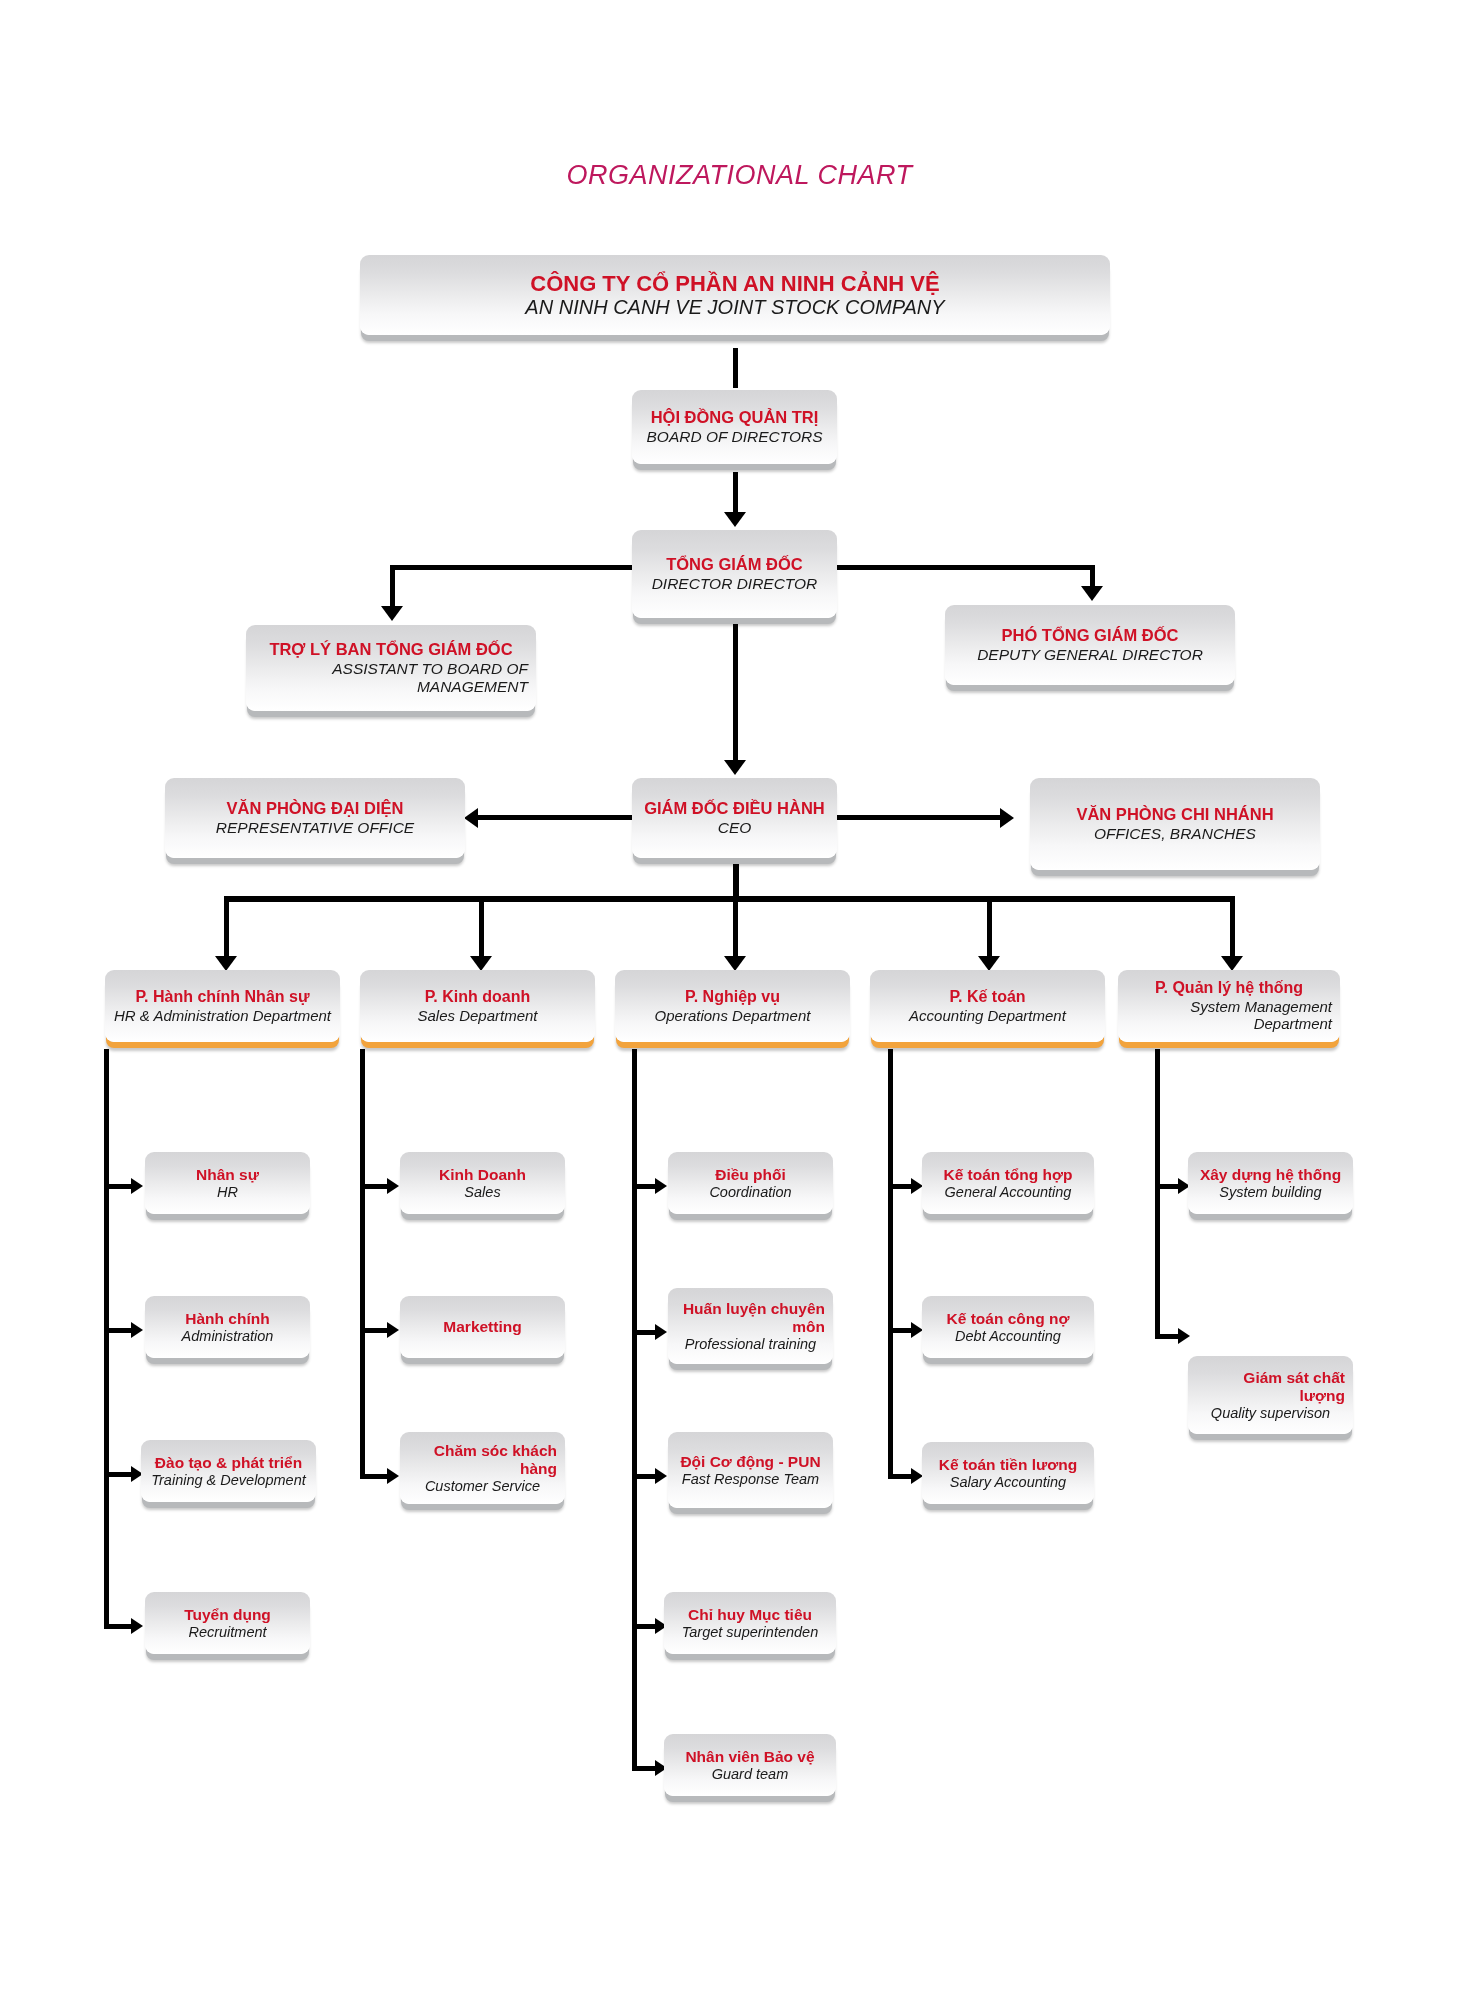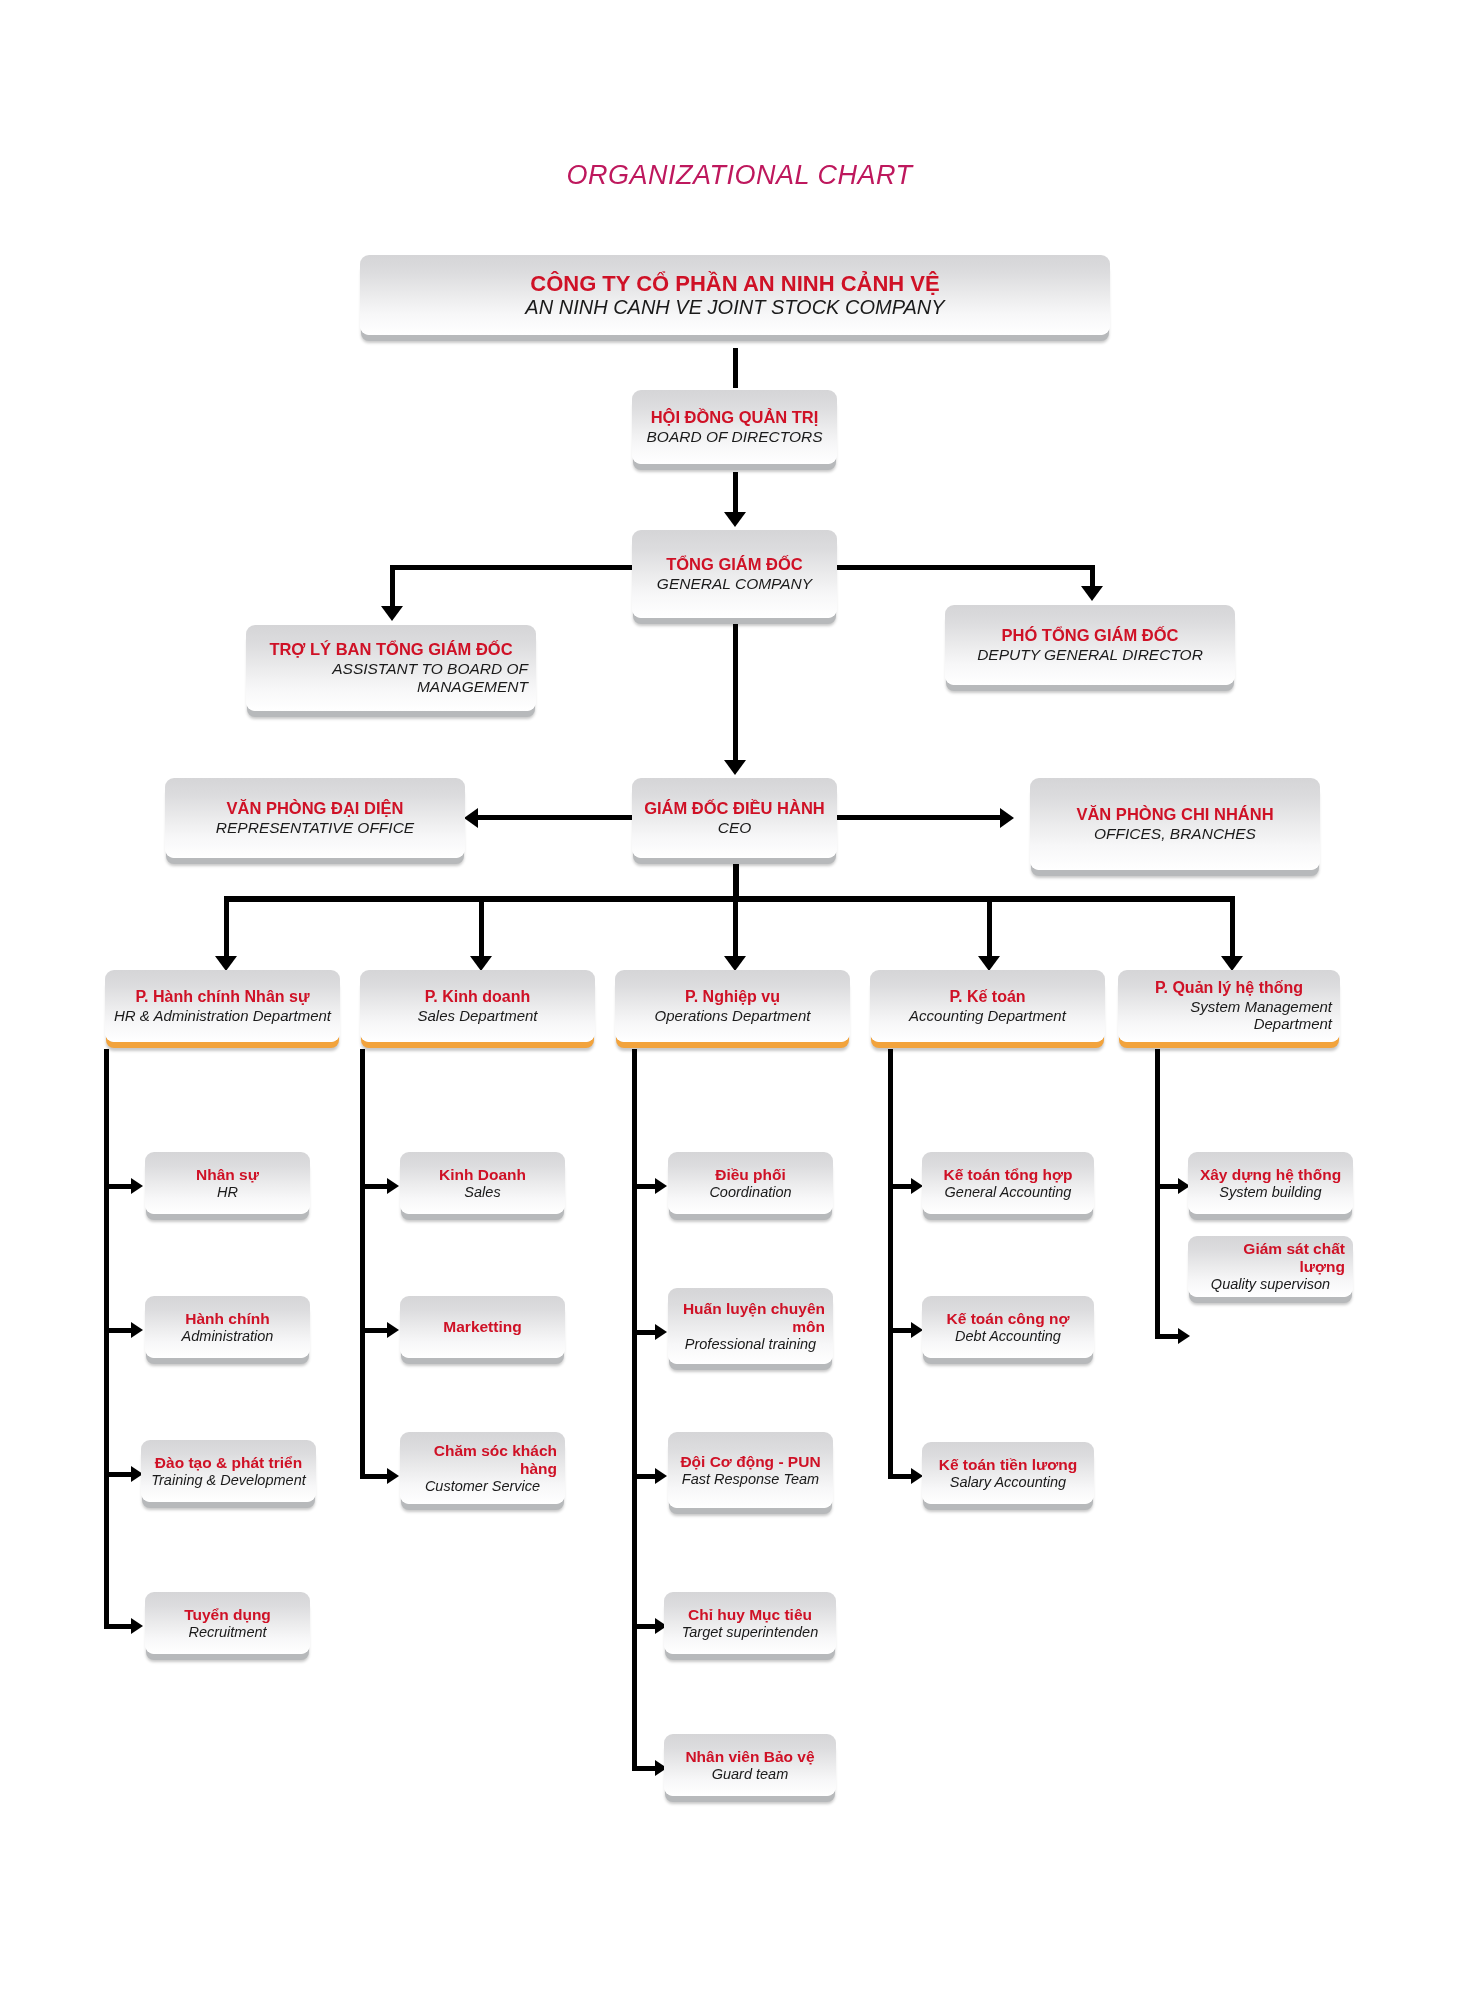--- a/index.html
+++ b/index.html
@@ -116,21 +116,21 @@
   <div class="box lvl-2" style="left:632px; top:390px; width:205px; height:74px;">
     <div class="vi">HỘI ĐỒNG QUẢN TRỊ</div>
     <div class="en">BOARD OF DIRECTORS</div>
   </div>
 
   <div class="ln v" style="left:733px; top:472px; height:44px;"></div>
   <div class="arrow down" style="left:724px; top:512px;"></div>
 
   <div class="box lvl-2" style="left:632px; top:530px; width:205px; height:88px;">
     <div class="vi">TỔNG GIÁM ĐỐC</div>
-    <div class="en">GENERAL COMPANY</div>
+    <div class="en">DIRECTOR DIRECTOR</div>
   </div>
 
   <div class="ln h" style="left:390px; top:565px; width:705px;"></div>
   <div class="ln v" style="left:390px; top:565px; height:45px;"></div>
   <div class="arrow down" style="left:381px; top:606px;"></div>
   <div class="ln v" style="left:1090px; top:565px; height:25px;"></div>
   <div class="arrow down" style="left:1081px; top:586px;"></div>
 
   <div class="box lvl-2" style="left:246px; top:625px; width:290px; height:86px;">
     <div class="vi">TRỢ LÝ BAN TỔNG GIÁM ĐỐC</div>
@@ -326,18 +326,18 @@
 
   <div class="ln h" style="left:1155px; top:1184px; width:26px;"></div>
   <div class="arrow sm-right" style="left:1178px; top:1178px;"></div>
   <div class="box lvl-leaf" style="left:1188px; top:1152px; width:165px; height:62px;">
     <div class="vi">Xây dựng hệ thống</div>
     <div class="en">System building</div>
   </div>
 
   <div class="ln h" style="left:1155px; top:1334px; width:26px;"></div>
   <div class="arrow sm-right" style="left:1178px; top:1328px;"></div>
-  <div class="box lvl-leaf" style="left:1188px; top:1236px; width:165px; height:61px;">
+  <div class="box lvl-leaf" style="left:1188px; top:1356px; width:165px; height:78px;">
     <div class="vi">Giám sát chất lượng</div>
     <div class="en">Quality supervison</div>
   </div>
 
 </div>
 
 </body></html>

